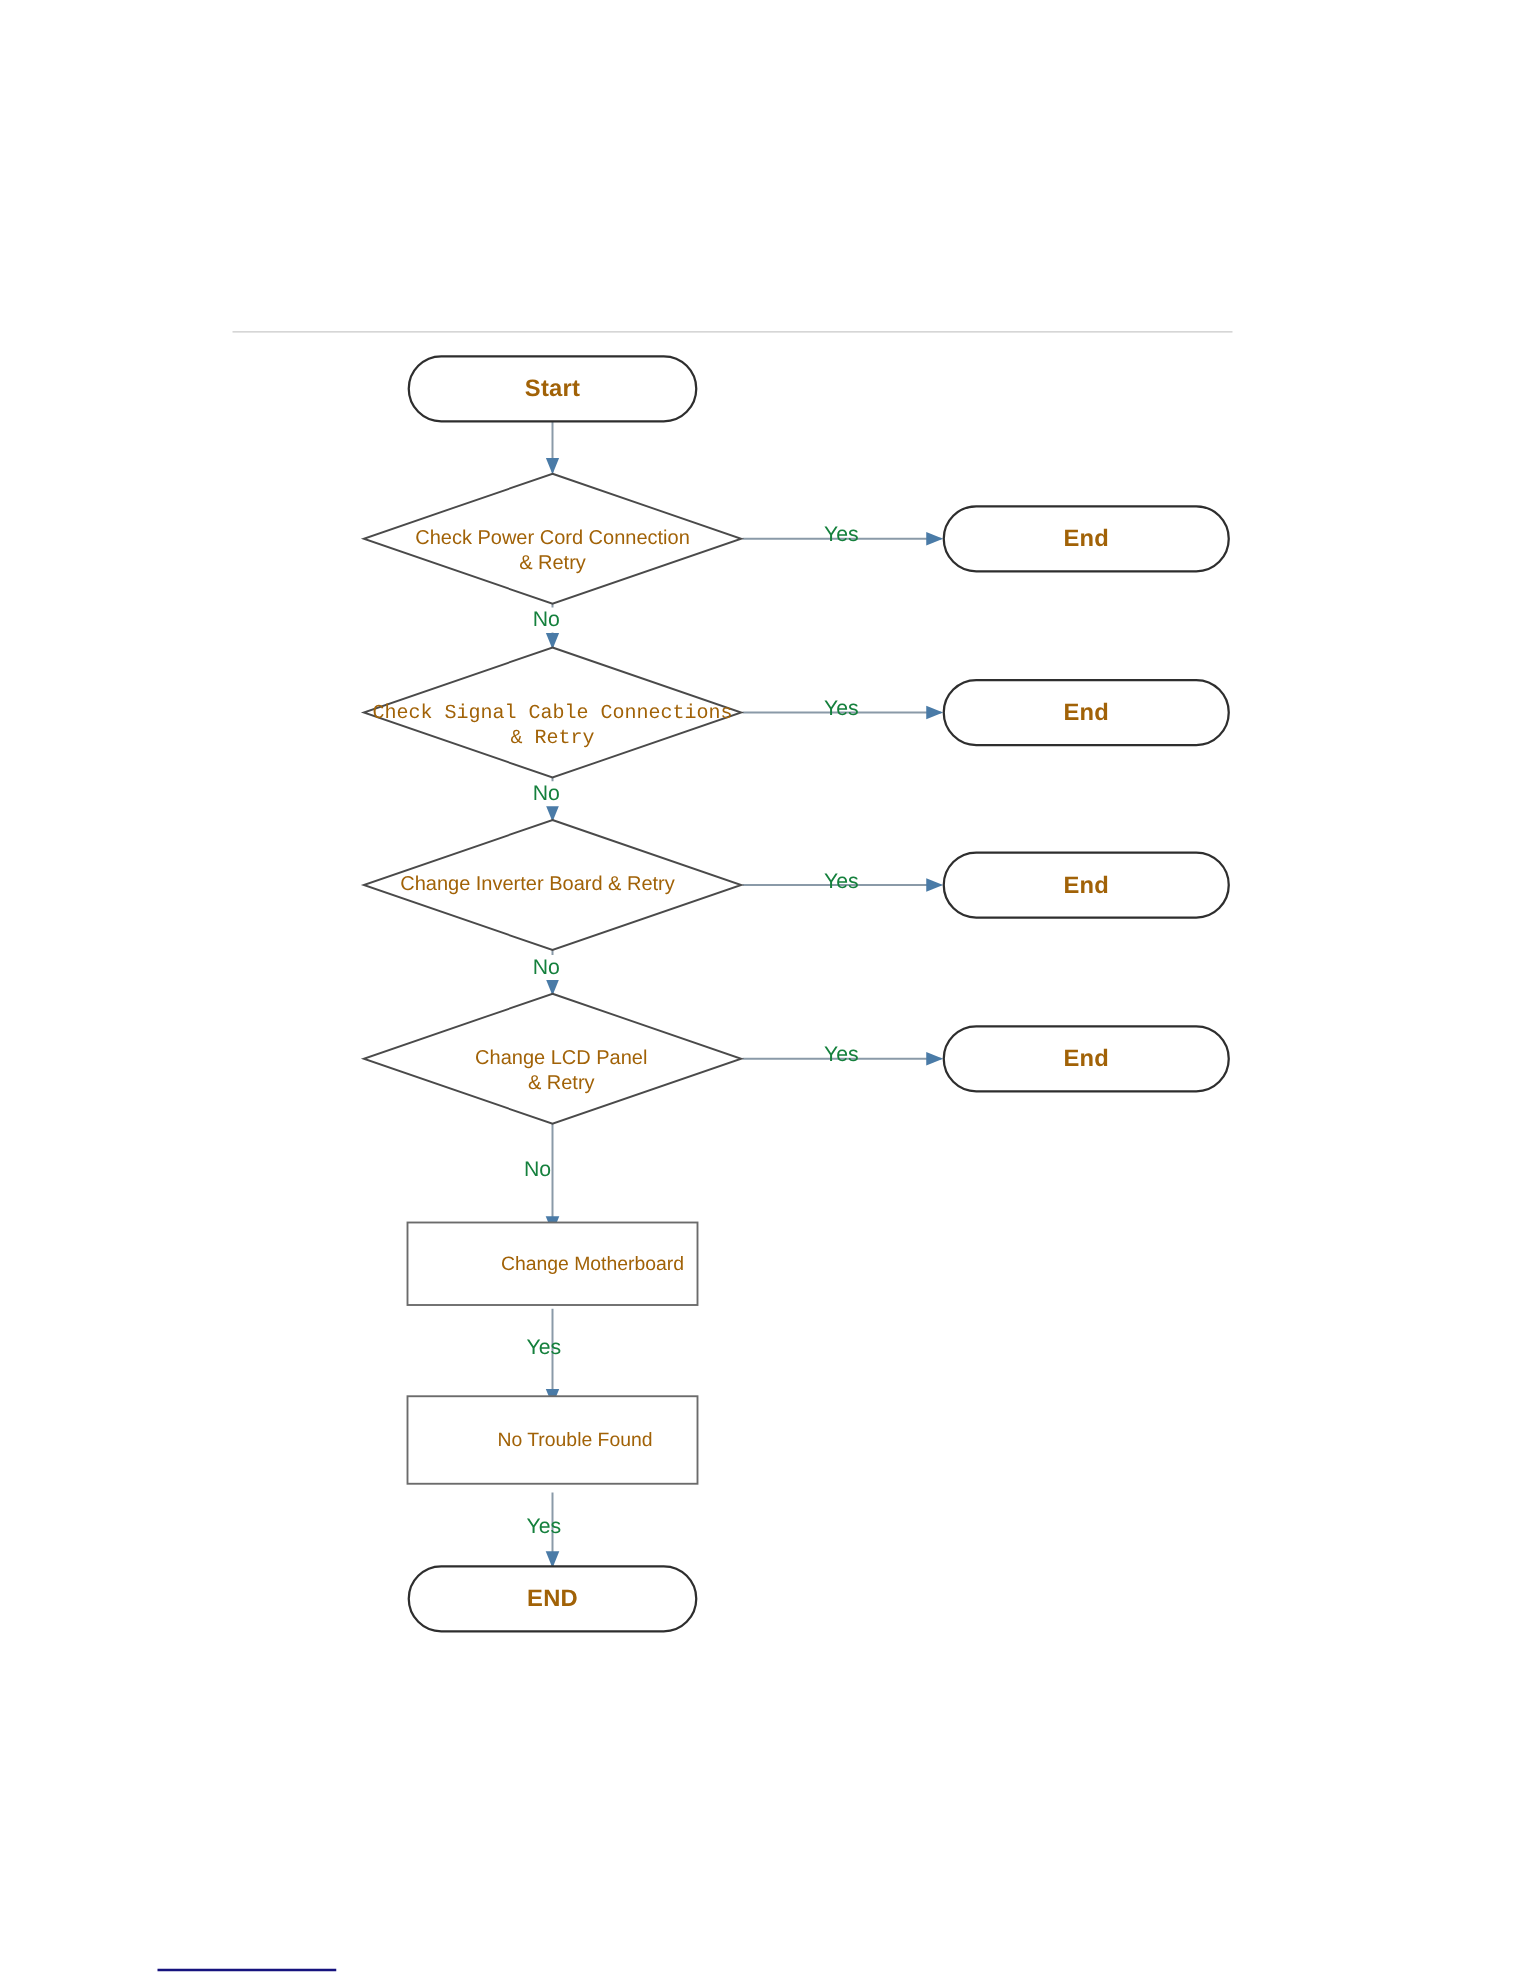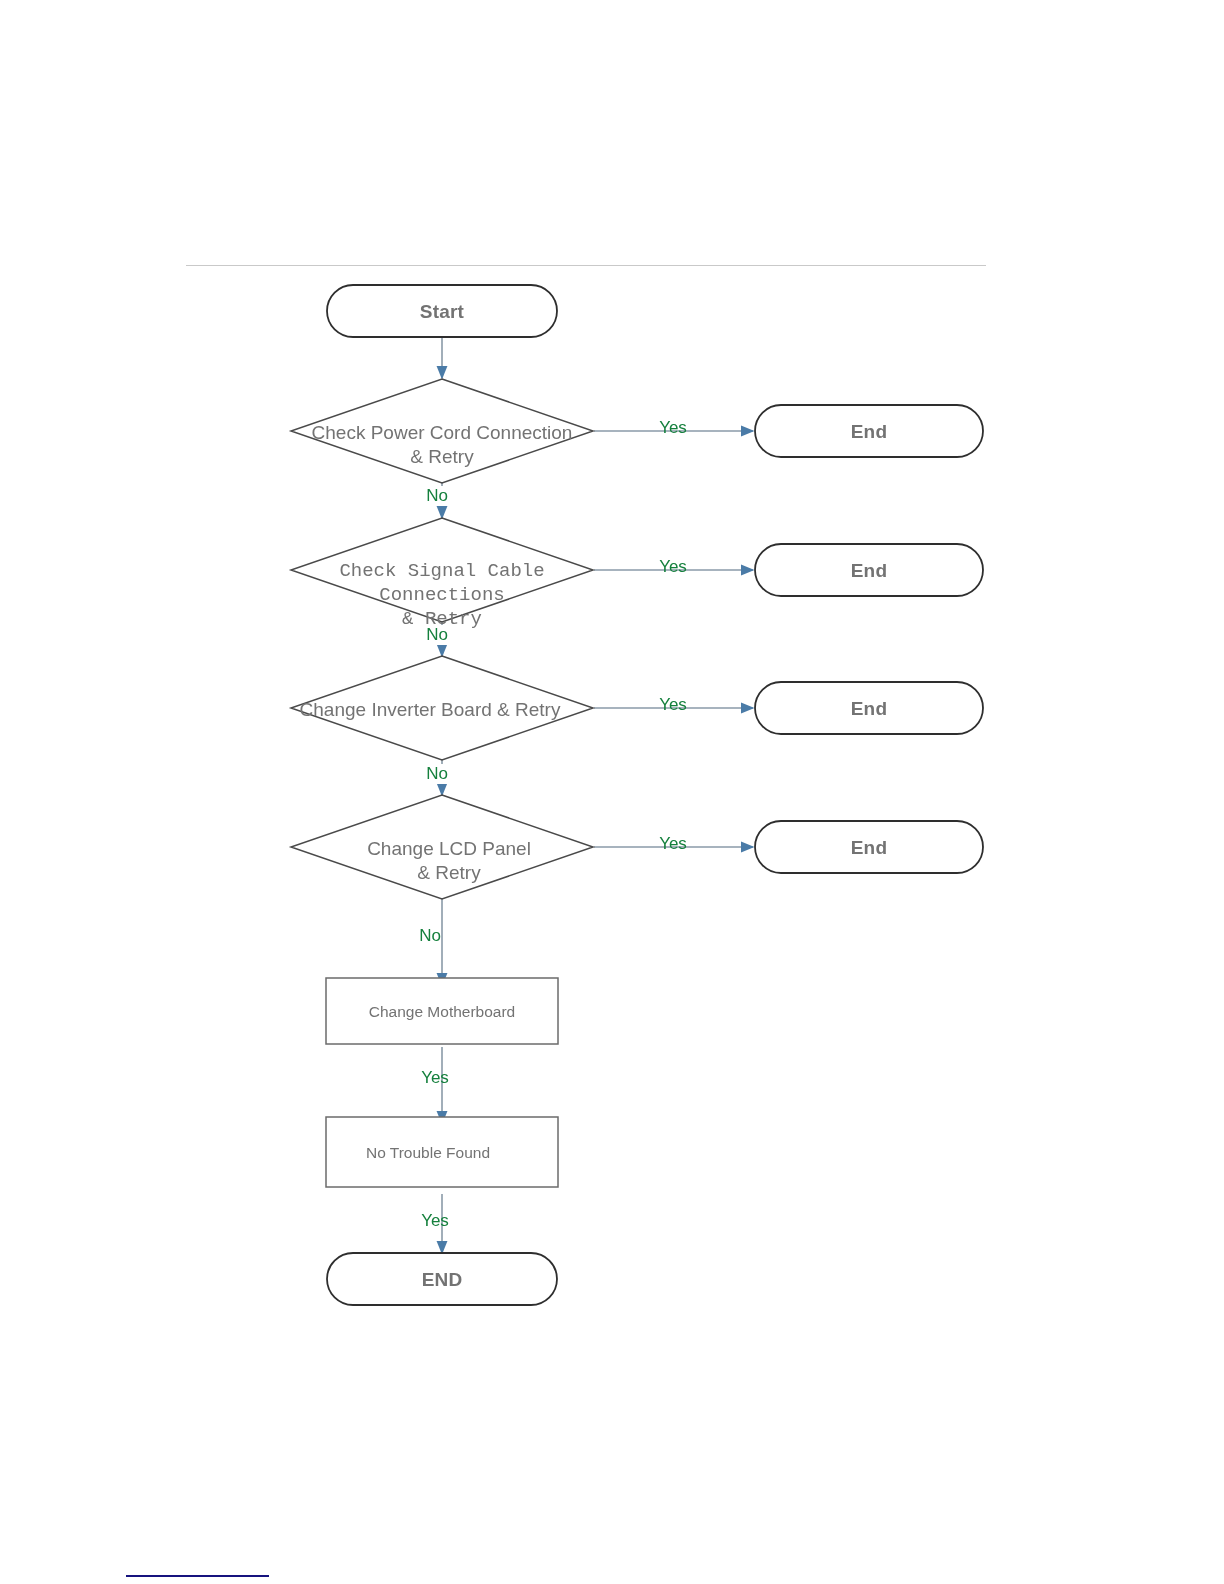--- a/index.html
+++ b/index.html
@@ -46,37 +46,38 @@
   .chart svg {
     display: block;
     width: 1224px;
     height: 1584px;
   }
 
   
   .node-label {
     position: absolute;
     text-align: center;
-    color: #737373;
+    color: #a16207;
     line-height: 1.25;
     white-space: pre-line;
     pointer-events: none;
   }
   .terminator-label {
     font-size: 19px;
     font-weight: bold;
     letter-spacing: 0.2px;
   }
   .decision-label {
-    font-size: 19px;
+    font-size: 16px;
     font-weight: normal;
   }
   .process-label {
     font-size: 15.5px;
     font-weight: normal;
+    padding-left: 32px;
   }
   .edge-label {
     position: absolute;
     font-size: 17px;
     color: #15803d;
     text-align: center;
     pointer-events: none;
   }
 
   

